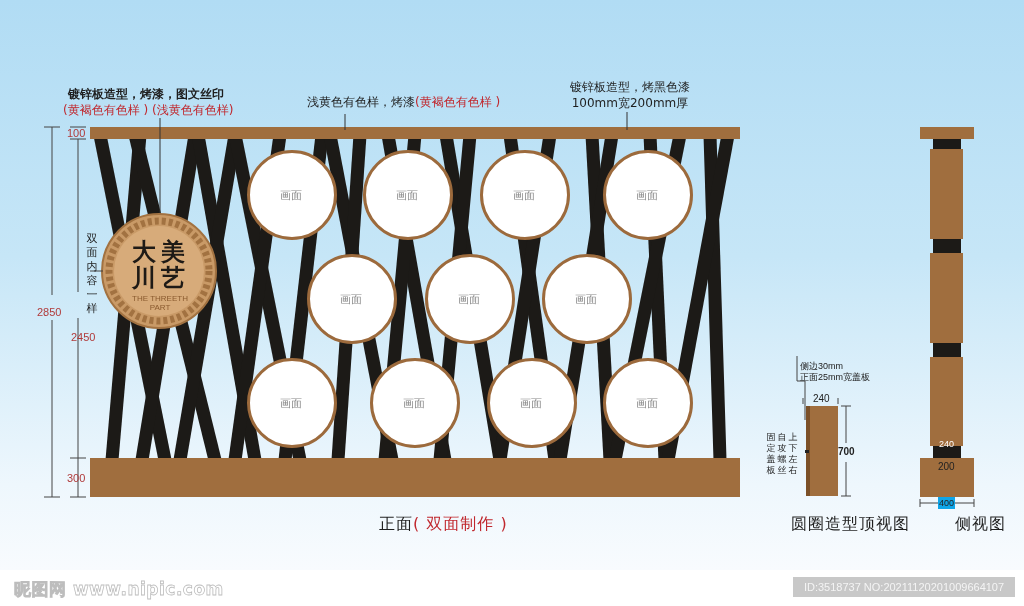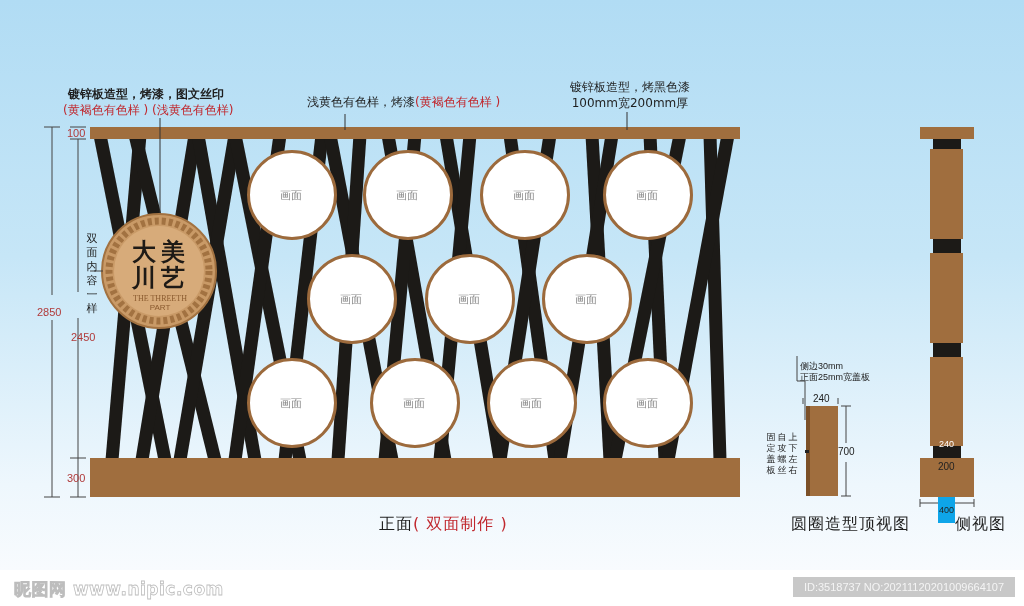--- a/index.html
+++ b/index.html
@@ -136,21 +136,21 @@
   <span class="picture" style="left:403px;top:396px;">画面</span>
   <span class="picture" style="left:520px;top:396px;">画面</span>
   <span class="picture" style="left:636px;top:396px;">画面</span>
 </div>
 
 <div>
   <span style="position:absolute;left:132px;top:236px;font-size:24px;font-weight:bold;color:#1e1a16;">大</span>
   <span style="position:absolute;left:161px;top:236px;font-size:24px;font-weight:bold;color:#1e1a16;">美</span>
   <span style="position:absolute;left:132px;top:262px;font-size:24px;font-weight:bold;color:#1e1a16;">川</span>
   <span style="position:absolute;left:161px;top:262px;font-size:24px;font-weight:bold;color:#1e1a16;">艺</span>
-  <span style="position:absolute;left:126px;top:294px;width:68px;text-align:center;font-size:8px;color:#8a5a2e;font-family:Liberation Serif, serif;">THE THREETH</span>
+  <span style="position:absolute;left:126px;top:294px;width:68px;text-align:center;font-size:8px;color:#8a5a2e;font-family:Liberation Sans, sans-serif;">THE THREETH</span>
   <span style="position:absolute;left:126px;top:303px;width:68px;text-align:center;font-size:8px;color:#8a5a2e;font-family:'Liberation Sans',sans-serif;">PART</span>
 </div>
 
 <div class="lbl" style="left:68px;top:87px;font-weight:bold;">镀锌板造型，烤漆，图文丝印</div>
 <div class="lbl red" style="left:63px;top:103px;">
   <span>(黄褐色有色样 )</span>
   <span>(浅黄色有色样)</span>
 </div>
 <div class="lbl" style="left:307px;top:95px;">
   <span>浅黄色有色样，烤漆</span><span class="red">(黄褐色有色样 )</span>
@@ -168,39 +168,39 @@
 </div>
 
 <span class="dim" style="left:67px;top:127px;">100</span>
 <span class="dim" style="left:71px;top:293px;margin-top:38px;">2450</span>
 <span class="dim" style="left:37px;top:306px;">2850</span>
 <span class="dim" style="left:67px;top:472px;">300</span>
 
 <div class="dimk" style="left:800px;top:360px;font-size:9px;">侧边30mm</div>
 <div class="dimk" style="left:800px;top:371px;font-size:9px;">正面25mm宽盖板</div>
 <div class="dimk" style="left:813px;top:393px;font-size:10px;">240</div>
-<div class="dimk" style="left:838px;top:446px;font-size:10px;background:transparent;">700</div>
+<div class="dimk" style="left:838px;top:446px;font-size:10px;background:transparent;font-weight:bold;">700</div>
 <div>
   <span class="vtext" style="left:787px;top:432px;font-size:9px;line-height:11px;">上</span>
   <span class="vtext" style="left:787px;top:443px;font-size:9px;line-height:11px;">下</span>
   <span class="vtext" style="left:787px;top:454px;font-size:9px;line-height:11px;">左</span>
   <span class="vtext" style="left:787px;top:465px;font-size:9px;line-height:11px;">右</span>
   <span class="vtext" style="left:776px;top:432px;font-size:9px;line-height:11px;">自</span>
   <span class="vtext" style="left:776px;top:443px;font-size:9px;line-height:11px;">攻</span>
   <span class="vtext" style="left:776px;top:454px;font-size:9px;line-height:11px;">螺</span>
   <span class="vtext" style="left:776px;top:465px;font-size:9px;line-height:11px;">丝</span>
   <span class="vtext" style="left:765px;top:432px;font-size:9px;line-height:11px;">固</span>
   <span class="vtext" style="left:765px;top:443px;font-size:9px;line-height:11px;">定</span>
   <span class="vtext" style="left:765px;top:454px;font-size:9px;line-height:11px;">盖</span>
   <span class="vtext" style="left:765px;top:465px;font-size:9px;line-height:11px;">板</span>
 </div>
 
 <div class="dimk" style="left:939px;top:439px;font-size:9px;color:#fff;">240</div>
 <div class="dimk" style="left:938px;top:461px;font-size:10px;text-align:right;">200</div>
-<div class="dimk" style="left:938px;top:497px;font-size:9px;background:#0ea5e9;padding:8px 1px;">400</div>
+<div class="dimk" style="left:938px;top:497px;font-size:9px;background:#0ea5e9;padding:1px 1px;">400</div>
 
 <div class="lbl title" style="left:343px;top:516px;">
   <span>正面</span><span class="red">( 双面制作 )</span>
 </div>
 <div class="lbl title" style="left:755px;top:516px;">圆圈造型顶视图</div>
 <div class="lbl title" style="left:919px;top:516px;">侧视图</div>
 
 <div class="footer"></div>
 <div class="wm">昵图网 www.nipic.com</div>
 <div class="idbar">ID:3518737 NO:20211120201009664107</div>

